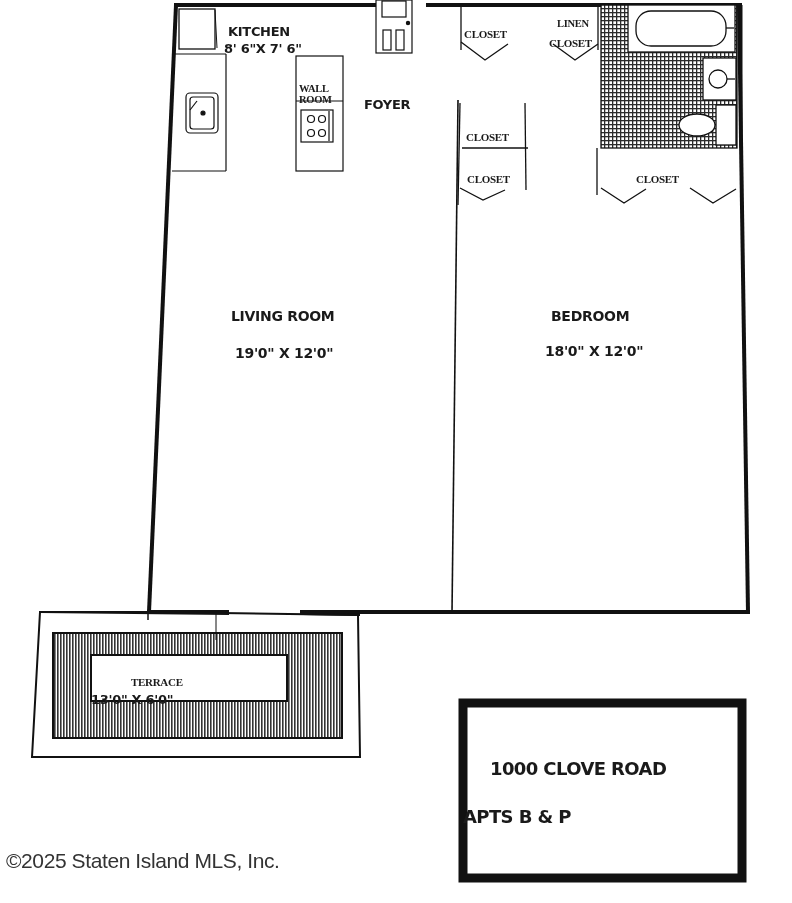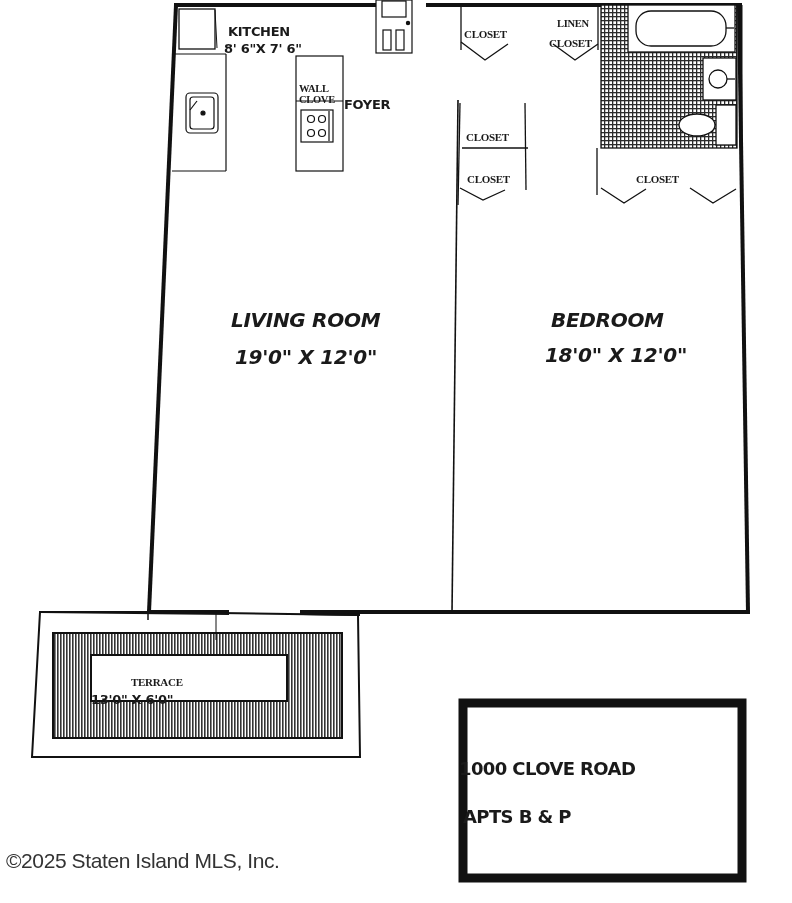--- a/index.html
+++ b/index.html
@@ -3,21 +3,21 @@
 <meta charset="utf-8">
 <style>
   html, body { margin: 0; padding: 0; background: #ffffff; }
   body { width: 792px; height: 903px; position: relative; overflow: hidden;
          font-family: "Liberation Sans", sans-serif; }
   #plan { position: absolute; left: 0; top: 0; width: 792px; height: 903px; }
   .lbl { position: absolute; font-family: "DejaVu Sans", sans-serif; font-weight: bold;
          color: #1a1a1a; white-space: nowrap; letter-spacing: -0.3px; margin-top: 12px; }
   .sm { font-size: 11px; font-family: Liberation Serif, serif; }
   .md { font-size: 13px; }
-  .lg { font-size: 20px; font-style: italic; }
+  .lg { font-size: 14px; }
   .xl { font-size: 18px; letter-spacing: -0.6px; }
   .ctr { }
   .copyright { position: absolute; left: 6px; top: 849px; font-family: "Liberation Sans", sans-serif;
                font-size: 21px; color: #333; letter-spacing: -0.4px; }
 </style>
 </head>
 <body>
 
 <svg id="plan" viewBox="0 0 792 903" xmlns="http://www.w3.org/2000/svg">
   <defs>
@@ -127,37 +127,37 @@
   </g>
 
   <rect x="463" y="703" width="279" height="175" fill="#fff" stroke="#111" stroke-width="9"></rect>
 </svg>
 
 <div class="lbl md" style="left:228px;top:12px;">KITCHEN</div>
 <div class="lbl md" style="left:224px;top:29px;">8' 6"X 7' 6"</div>
 
 <div class="lbl sm ctr" style="left:299px;top:71px;width:42px;line-height:11px;font-size:10.5px;">
   <div>WALL</div>
-  <div>CLOVE</div>
+  <div>ROOM</div>
 </div>
 
-<div class="lbl md" style="left:344px;top:85px;">FOYER</div>
+<div class="lbl md" style="left:364px;top:85px;">FOYER</div>
 
 <div class="lbl sm" style="left:464px;top:16px;">CLOSET</div>
 <div class="lbl sm" style="left:557px;top:6px;font-size:10.5px;">LINEN</div>
 <div class="lbl sm" style="left:549px;top:25px;">CLOSET</div>
 <div class="lbl sm" style="left:466px;top:119px;">CLOSET</div>
 <div class="lbl sm" style="left:467px;top:161px;">CLOSET</div>
 <div class="lbl sm" style="left:636px;top:161px;">CLOSET</div>
 
 <div class="lbl lg" style="left:231px;top:296px;">LIVING ROOM</div>
 <div class="lbl lg" style="left:235px;top:333px;">19'0" X 12'0"</div>
 
 <div class="lbl lg" style="left:551px;top:296px;">BEDROOM</div>
 <div class="lbl lg" style="left:545px;top:331px;">18'0" X 12'0"</div>
 
 <div class="lbl sm ctr" style="left:91px;top:664px;width:163px;padding-left:40px;">TERRACE</div>
 <div class="lbl md ctr" style="left:91px;top:680px;width:178px;">13'0" X 6'0"</div>
 
-<div class="lbl xl ctr" style="left:459px;top:746px;width:281px;">1000 CLOVE ROAD</div>
+<div class="lbl xl ctr" style="left:490px;top:746px;width:281px;">1000 CLOVE ROAD</div>
 <div class="lbl xl ctr" style="left:463px;top:794px;width:270px;">APTS B &amp; P</div>
 
 <div class="copyright">©2025 Staten Island MLS, Inc.</div>
 
 </body></html>

